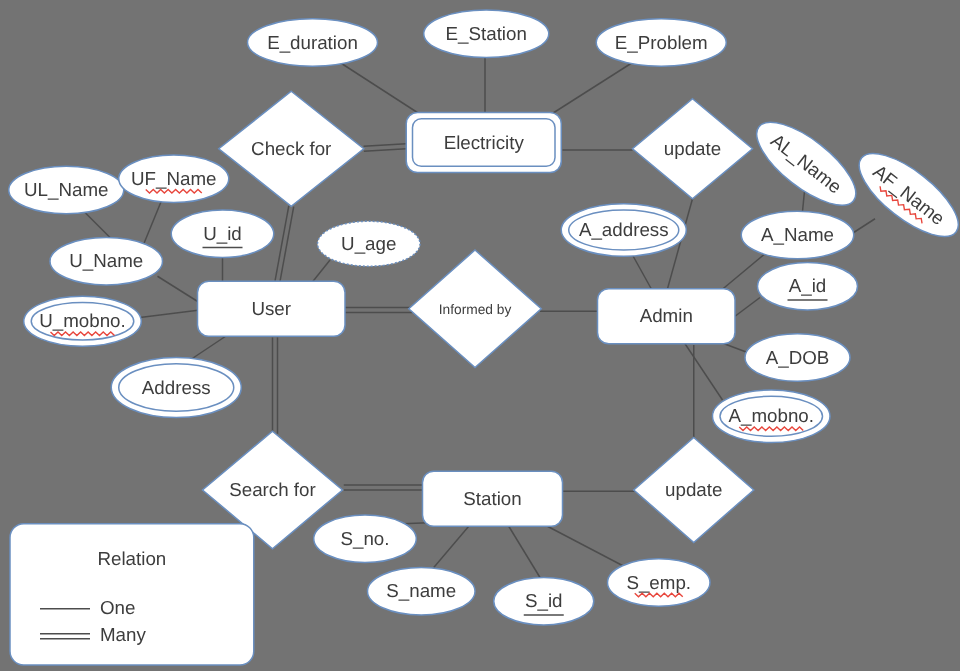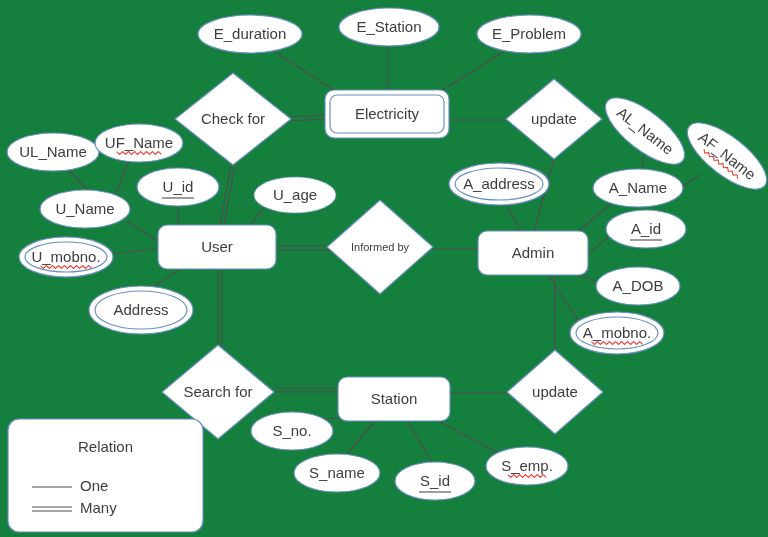--- a/index.html
+++ b/index.html
@@ -1,18 +1,18 @@
 <!DOCTYPE html>
 <html><head>
 <meta charset="utf-8">
 <style>
   html,body{margin:0;padding:0;background:#ffffff;}
   body{width:768px;height:537px;overflow:hidden;
        font-family:"Liberation Sans","DejaVu Sans",sans-serif;}
-  #stage{position:relative;width:768px;height:537px;background:#15803d;}
+  #stage{position:relative;width:768px;height:537px;background:#737373;}
   svg#er{position:absolute;left:0;top:0;width:768px;height:537px;display:block;}
   .shape{fill:#ffffff;stroke:#6a8fc0;stroke-width:1.2;}
   .shape-inner{fill:none;stroke:#6a8fc0;stroke-width:1.2;}
   .shape-dashed{fill:#ffffff;stroke:#6a8fc0;stroke-width:1.2;stroke-dasharray:1.6 1.6;}
   .link{stroke:#4d4d4d;stroke-width:1.2;fill:none;}
   .lbl{fill:#3d3d3d;font-family:"Liberation Sans","DejaVu Sans",sans-serif;
        font-size:15px;text-anchor:middle;dominant-baseline:middle;}
   .lbl-sm{font-size:11px;}
   .lbl-ent{font-size:15px;}
   .key-underline{stroke:#4d4d4d;stroke-width:1.1;}

